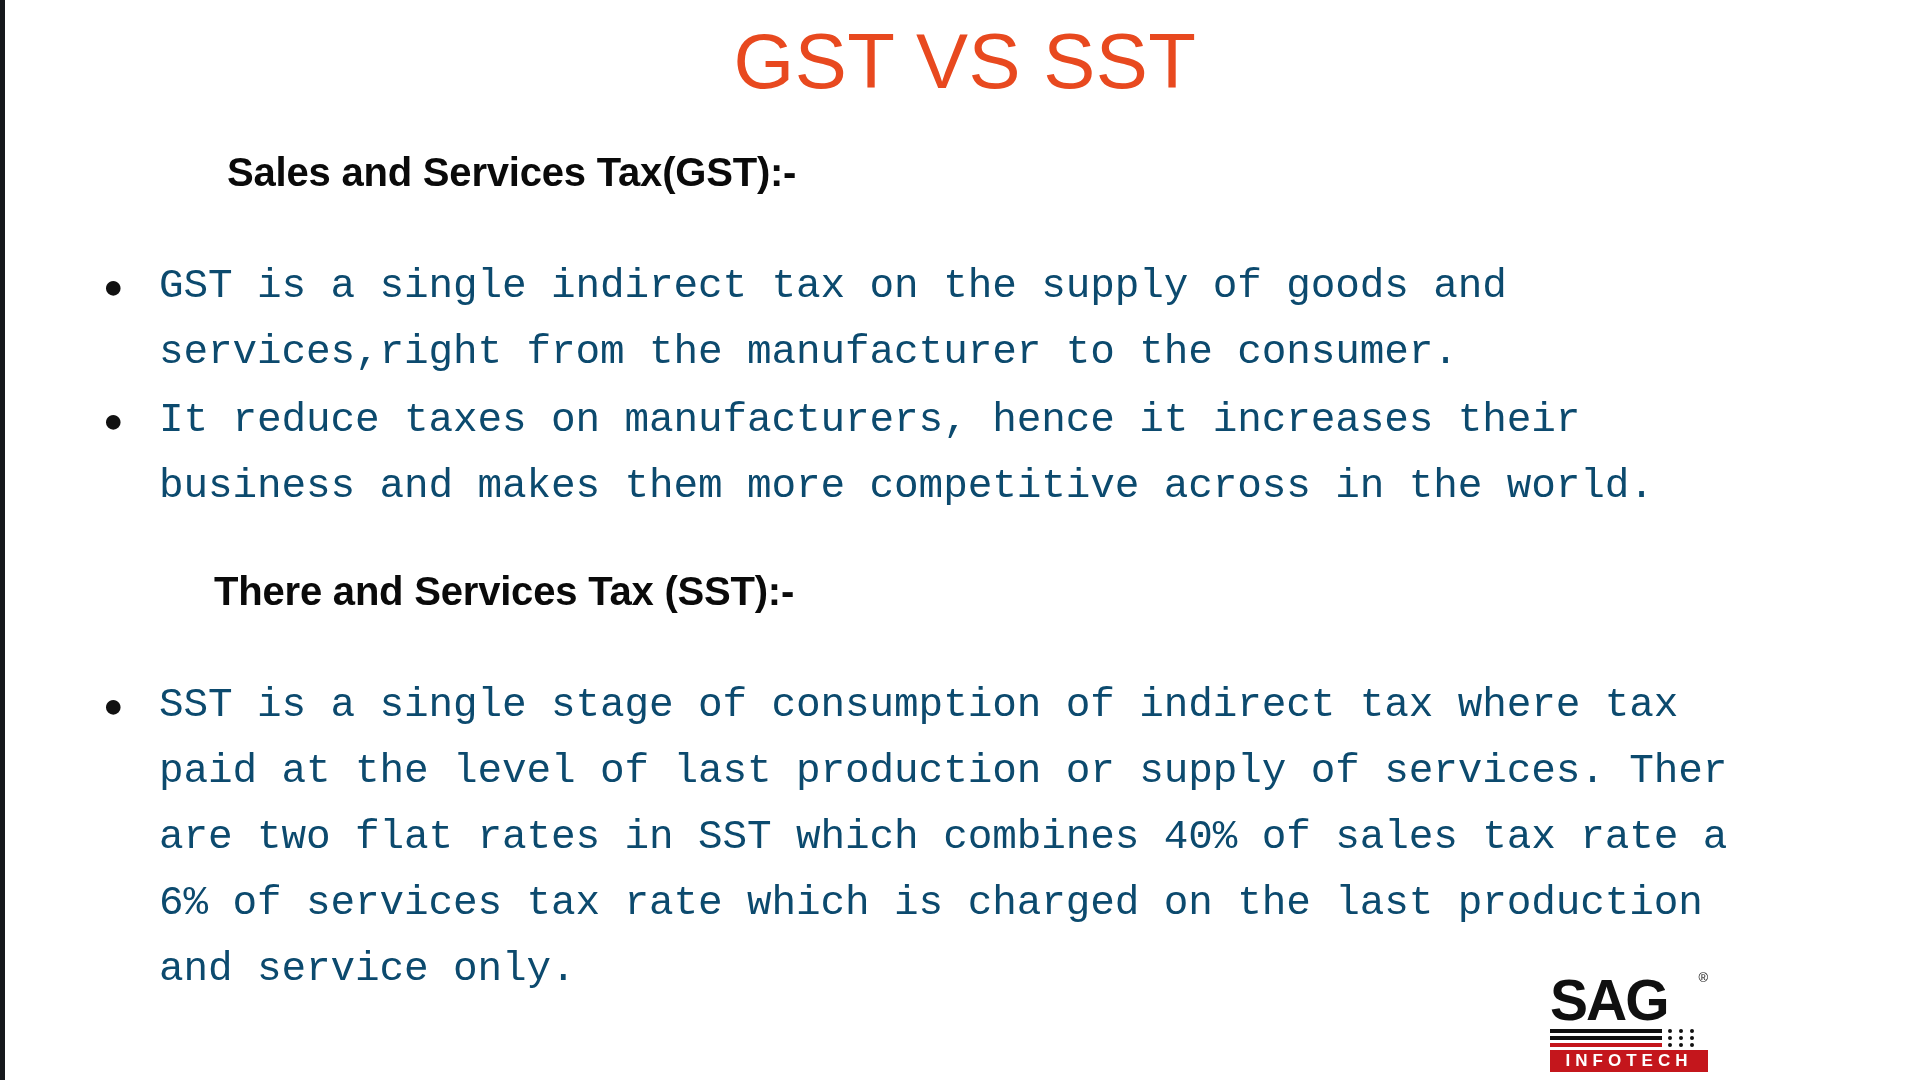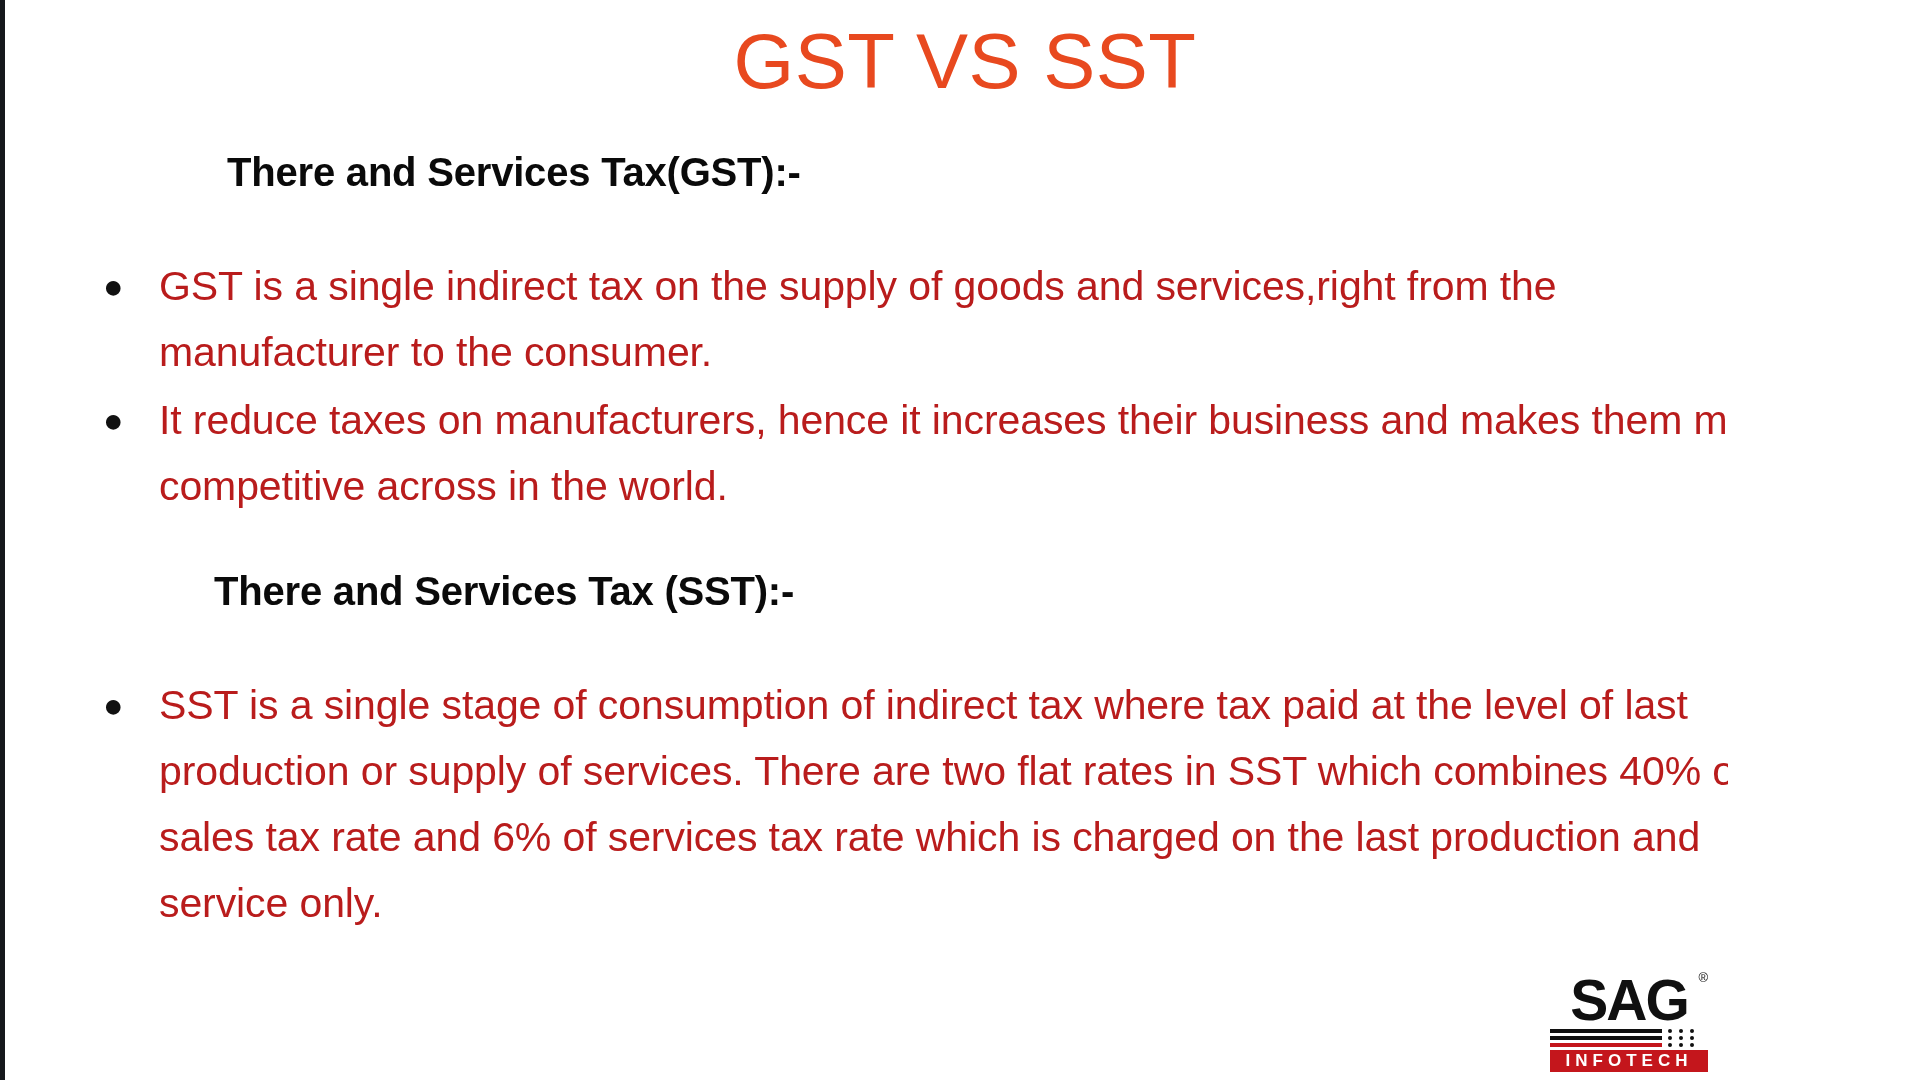--- a/index.html
+++ b/index.html
@@ -75,38 +75,38 @@
     color: #111111;
     text-align: left;
     padding-left: 6px;
     box-sizing: border-box;
   }
 
   .bullet-text {
     flex: 1 1 auto;
     font-size: 41px;
     line-height: 66px;
-    color: #b91c1c;
+    color: #0c4a6e;
     font-weight: 400;
     letter-spacing: -0.1px;
     padding-right: 60px;
+    font-family: Liberation Mono, monospace;
   }
 
   
   .logo {
     position: absolute;
     right: 20px;
     bottom: 8px;
     width: 158px;
   }
   .logo-word-row {
     position: relative;
     display: block;
     line-height: 1;
-    text-align: center;
   }
   .logo-word {
     display: inline-block;
     font-family: "Liberation Sans", sans-serif;
     font-weight: bold;
     font-size: 57px;
     letter-spacing: -2px;
     color: #101010;
     line-height: 0.95;
   }
@@ -160,21 +160,21 @@
     line-height: 1;
   }
 </style>
 </head>
 <body>
 
 <div class="slide">
 
   <div class="slide-title">GST VS SST</div>
 
-  <div class="section-heading heading-gst">There and Services Tax(GST):-</div>
+  <div class="section-heading heading-gst">Sales and Services Tax(GST):-</div>
 
   <ul class="bullet-list list-gst">
     <li class="bullet-item">
       <span class="bullet-marker">●</span>
       <span class="bullet-text">GST is a single indirect tax on the supply of goods and services,right from the manufacturer to the consumer.</span>
     </li>
     <li class="bullet-item">
       <span class="bullet-marker">●</span>
       <span class="bullet-text">It reduce taxes on manufacturers, hence it increases their business and makes them more competitive across in the world.</span>
     </li>

